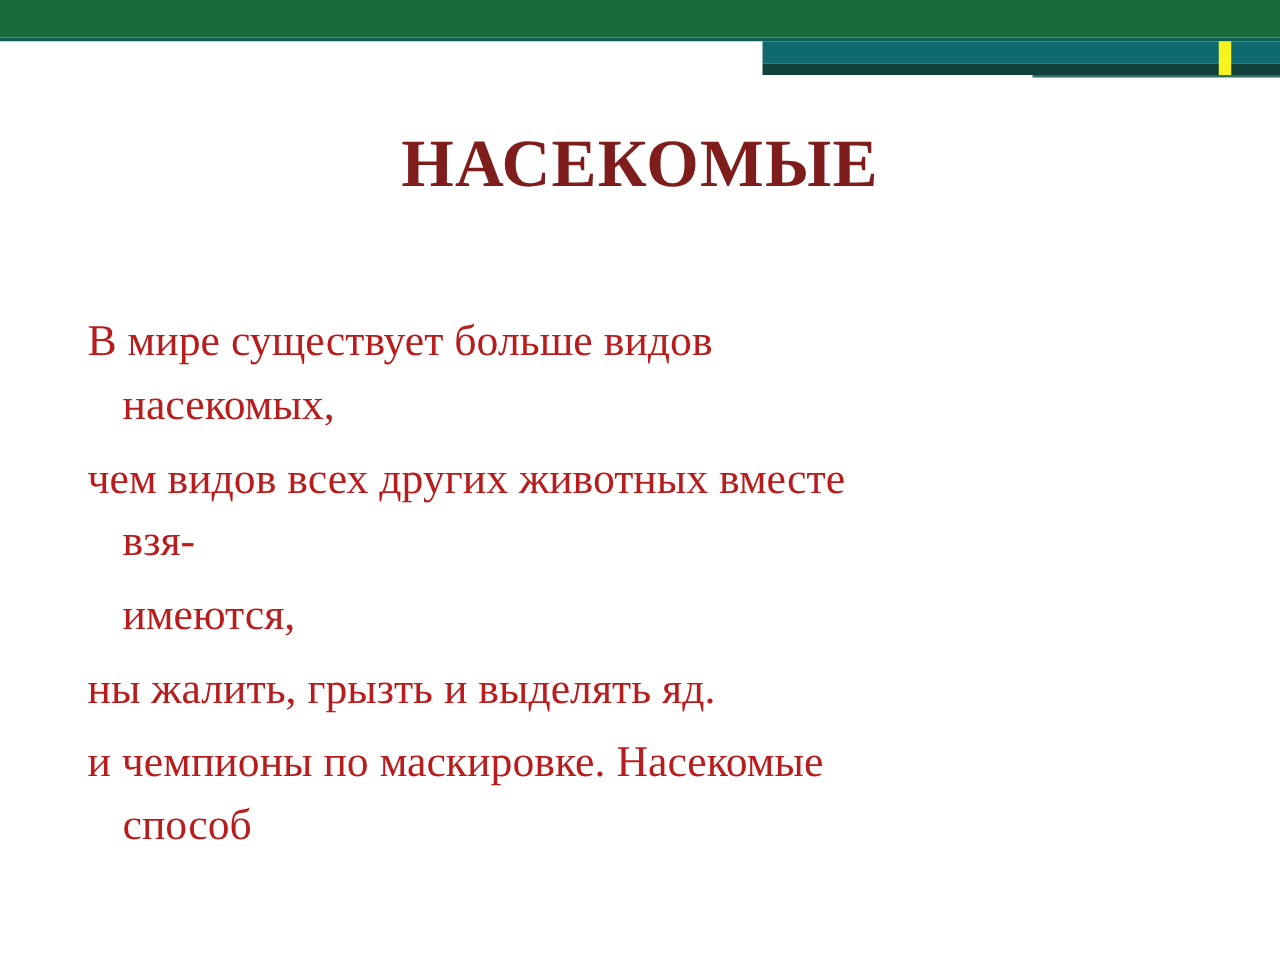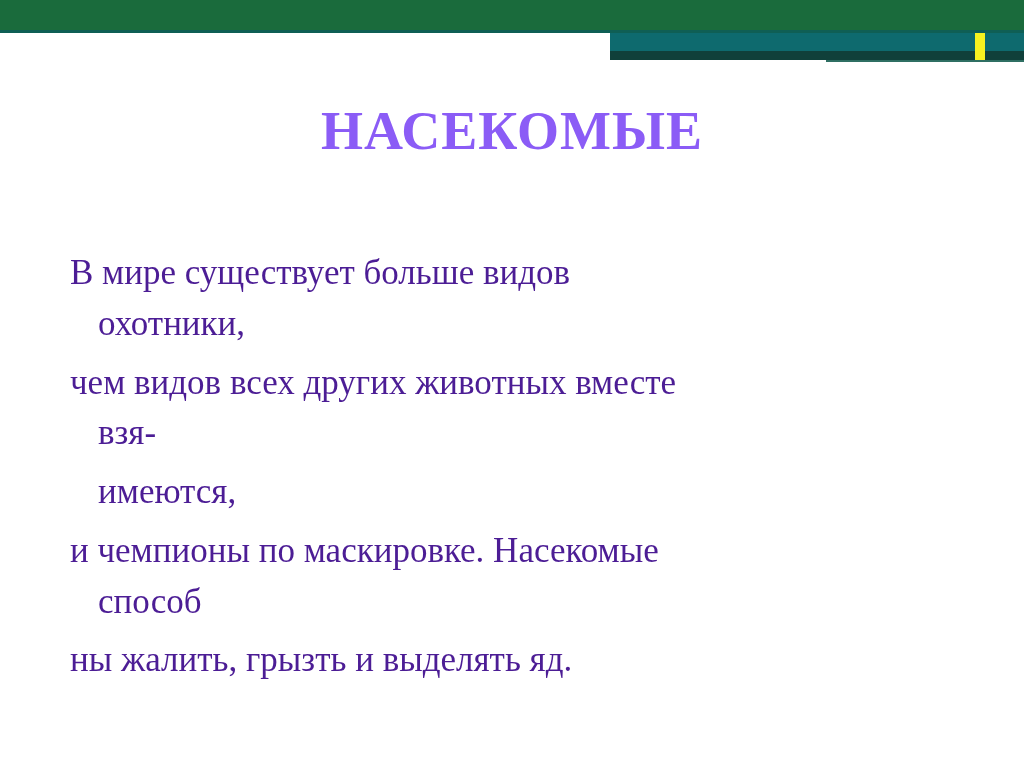--- a/index.html
+++ b/index.html
@@ -66,34 +66,34 @@
     background: #2f6f63;
   }
 
   
   .title {
     position: absolute;
     left: 0;
     top: 100px;
     width: 1024px;
     text-align: center;
-    color: #8b5cf6;
+    color: #7f1d1d;
     font-size: 54px;
     font-weight: bold;
     letter-spacing: 1px;
     font-family: "Liberation Serif", serif;
   }
 
   
   .body {
     position: absolute;
     left: 70px;
     top: 248px;
     width: 890px;
-    color: #4c1d95;
+    color: #b91c1c;
     font-size: 35px;
     line-height: 1.45;
     font-family: "Liberation Serif", serif;
   }
   .para {
     margin: 0 0 8px 0;
     text-indent: 0;
   }
   .para .cont {
     display: block;
@@ -110,31 +110,31 @@
   <div class="band-right-teal"></div>
   <div class="band-right-dark"></div>
   <div class="band-right-yellow-notch"></div>
   <div class="band-right-hairline"></div>
 
   <div class="title">НАСЕКОМЫЕ</div>
 
   <div class="body">
     <p class="para">
       <span>В мире существует больше видов</span>
-      <span class="cont">охотники,</span>
+      <span class="cont">насекомых,</span>
     </p>
     <p class="para">
       <span>чем видов всех других животных вместе</span>
       <span class="cont">взя-</span>
     </p>
     <p class="para">
       <span class="cont">имеются,</span>
     </p>
     <p class="para">
+      <span>ны жалить, грызть и выделять яд.</span>
+    </p>
+    <p class="para">
       <span>и чемпионы по маскировке. Насекомые</span>
       <span class="cont">способ</span>
-    </p>
-    <p class="para">
-      <span>ны жалить, грызть и выделять яд.</span>
     </p>
   </div>
 
 </div>
 
 </body></html>

